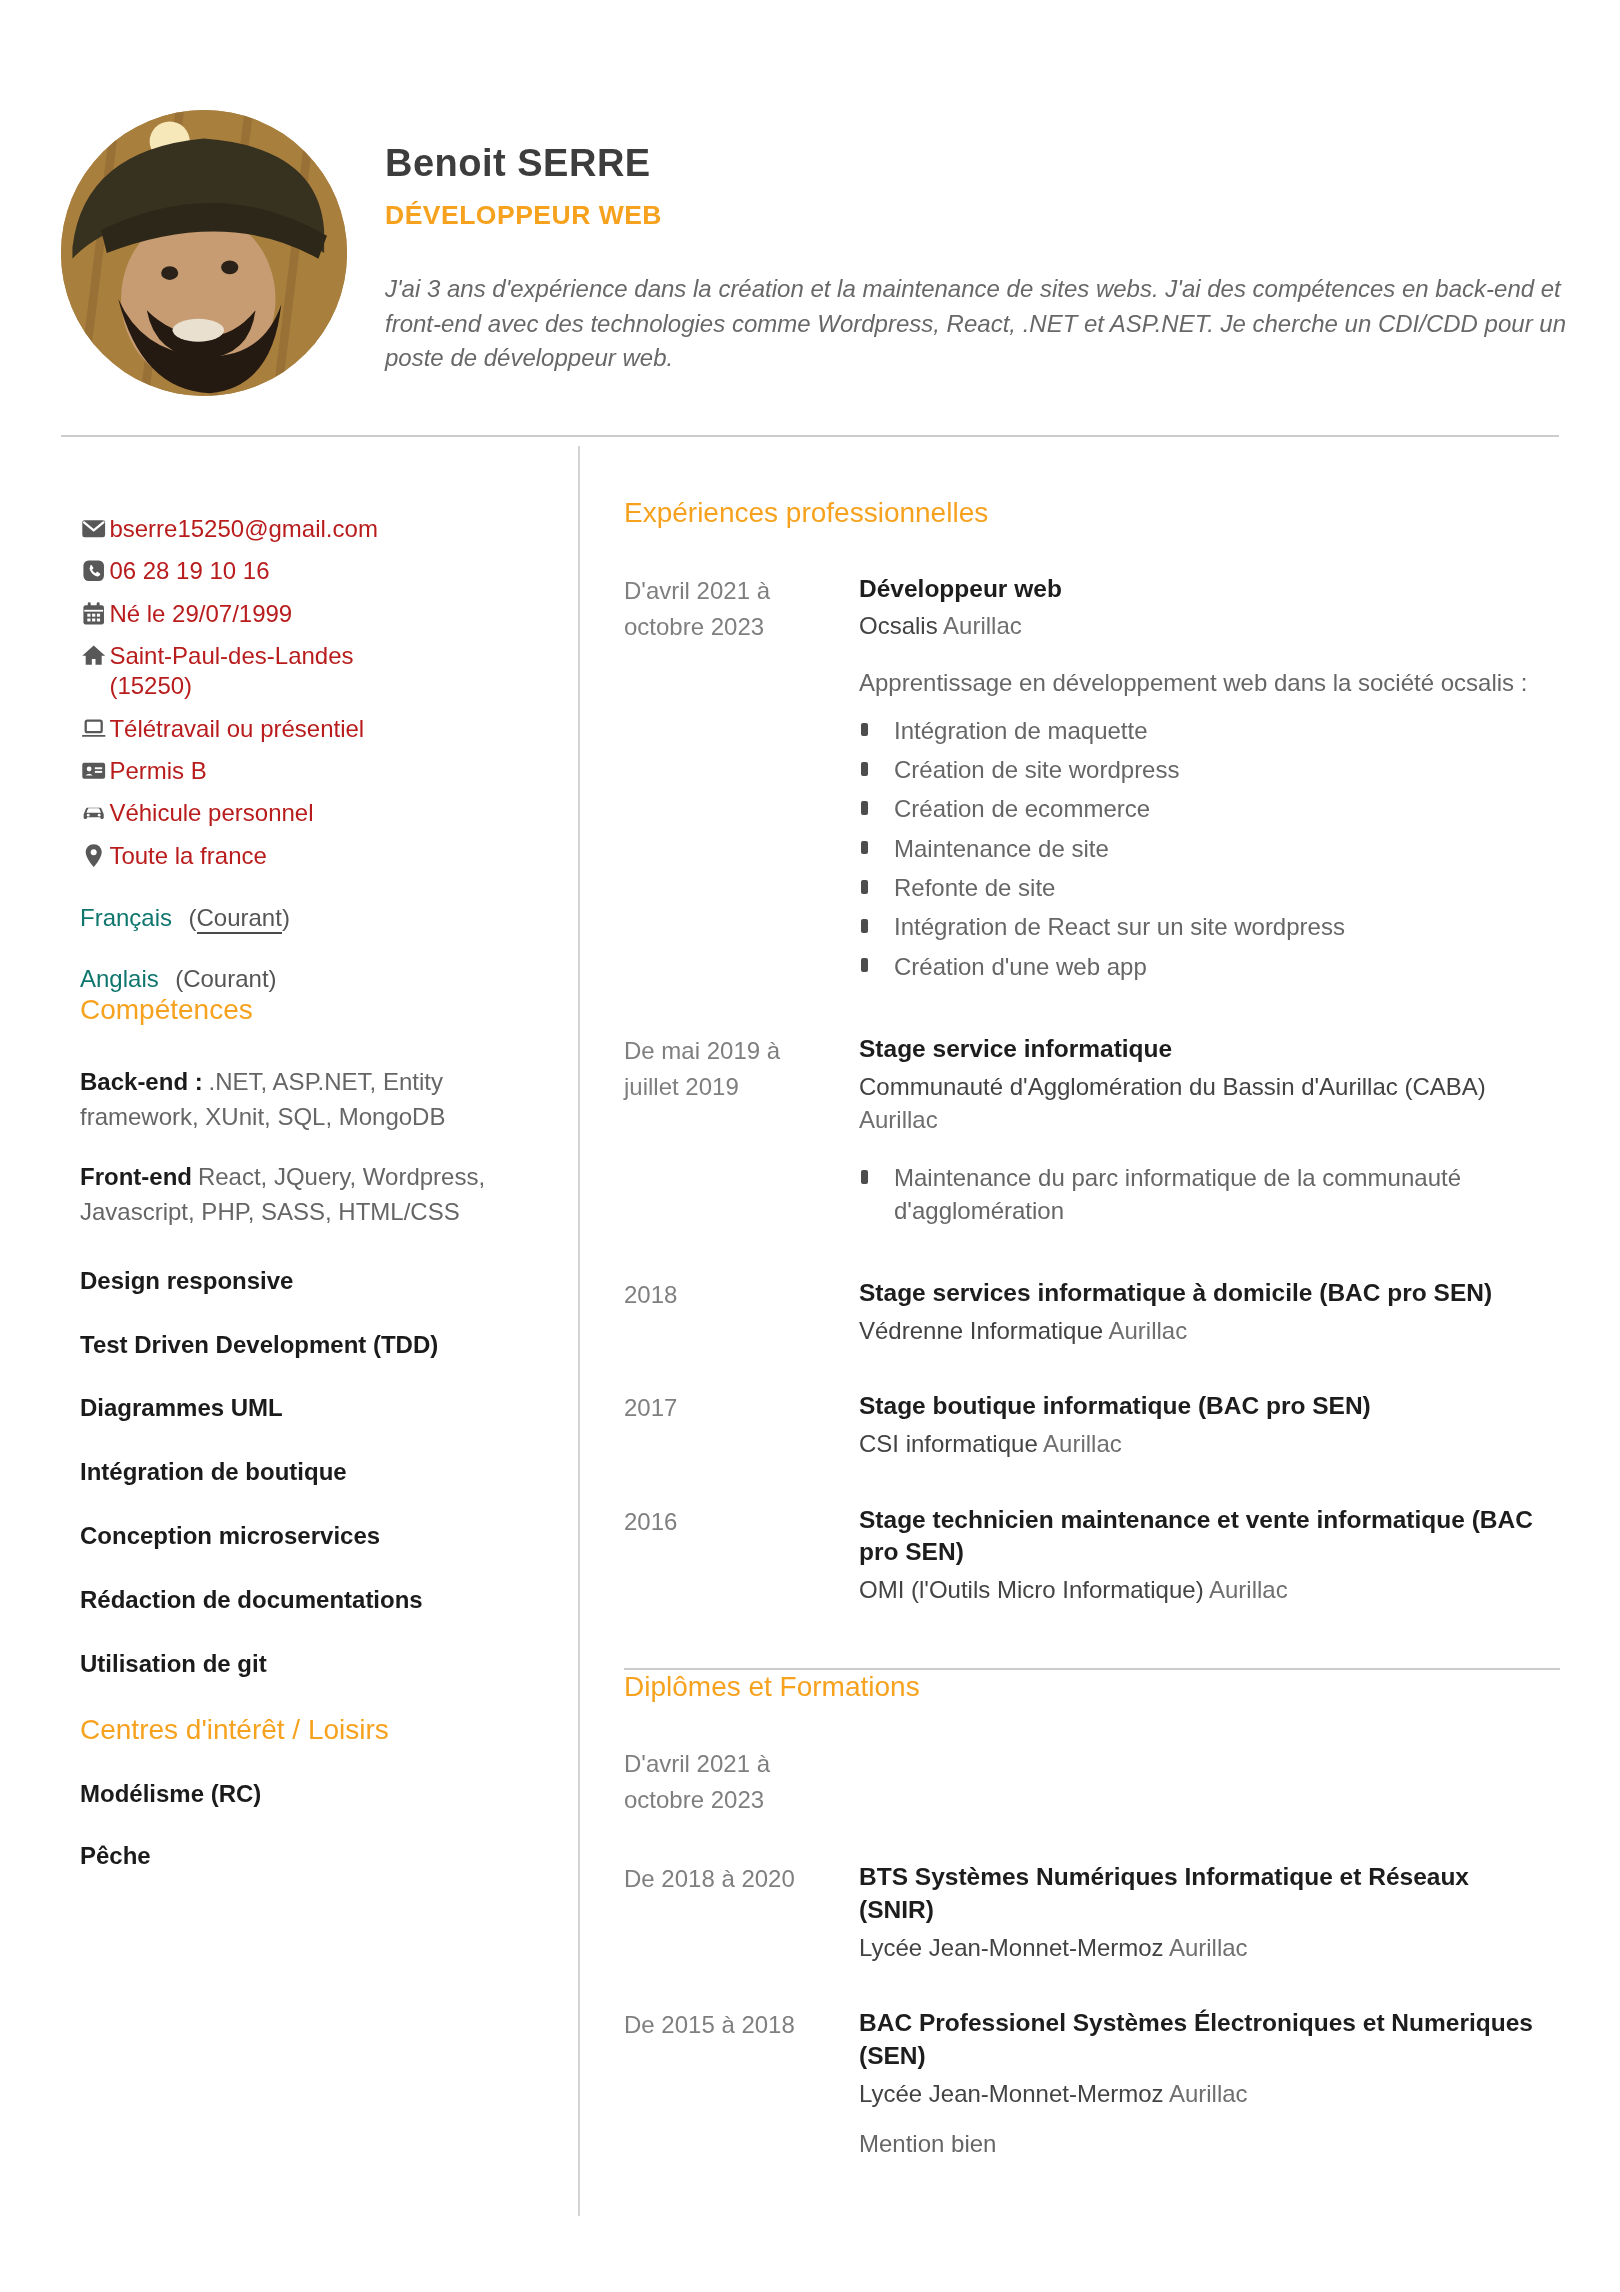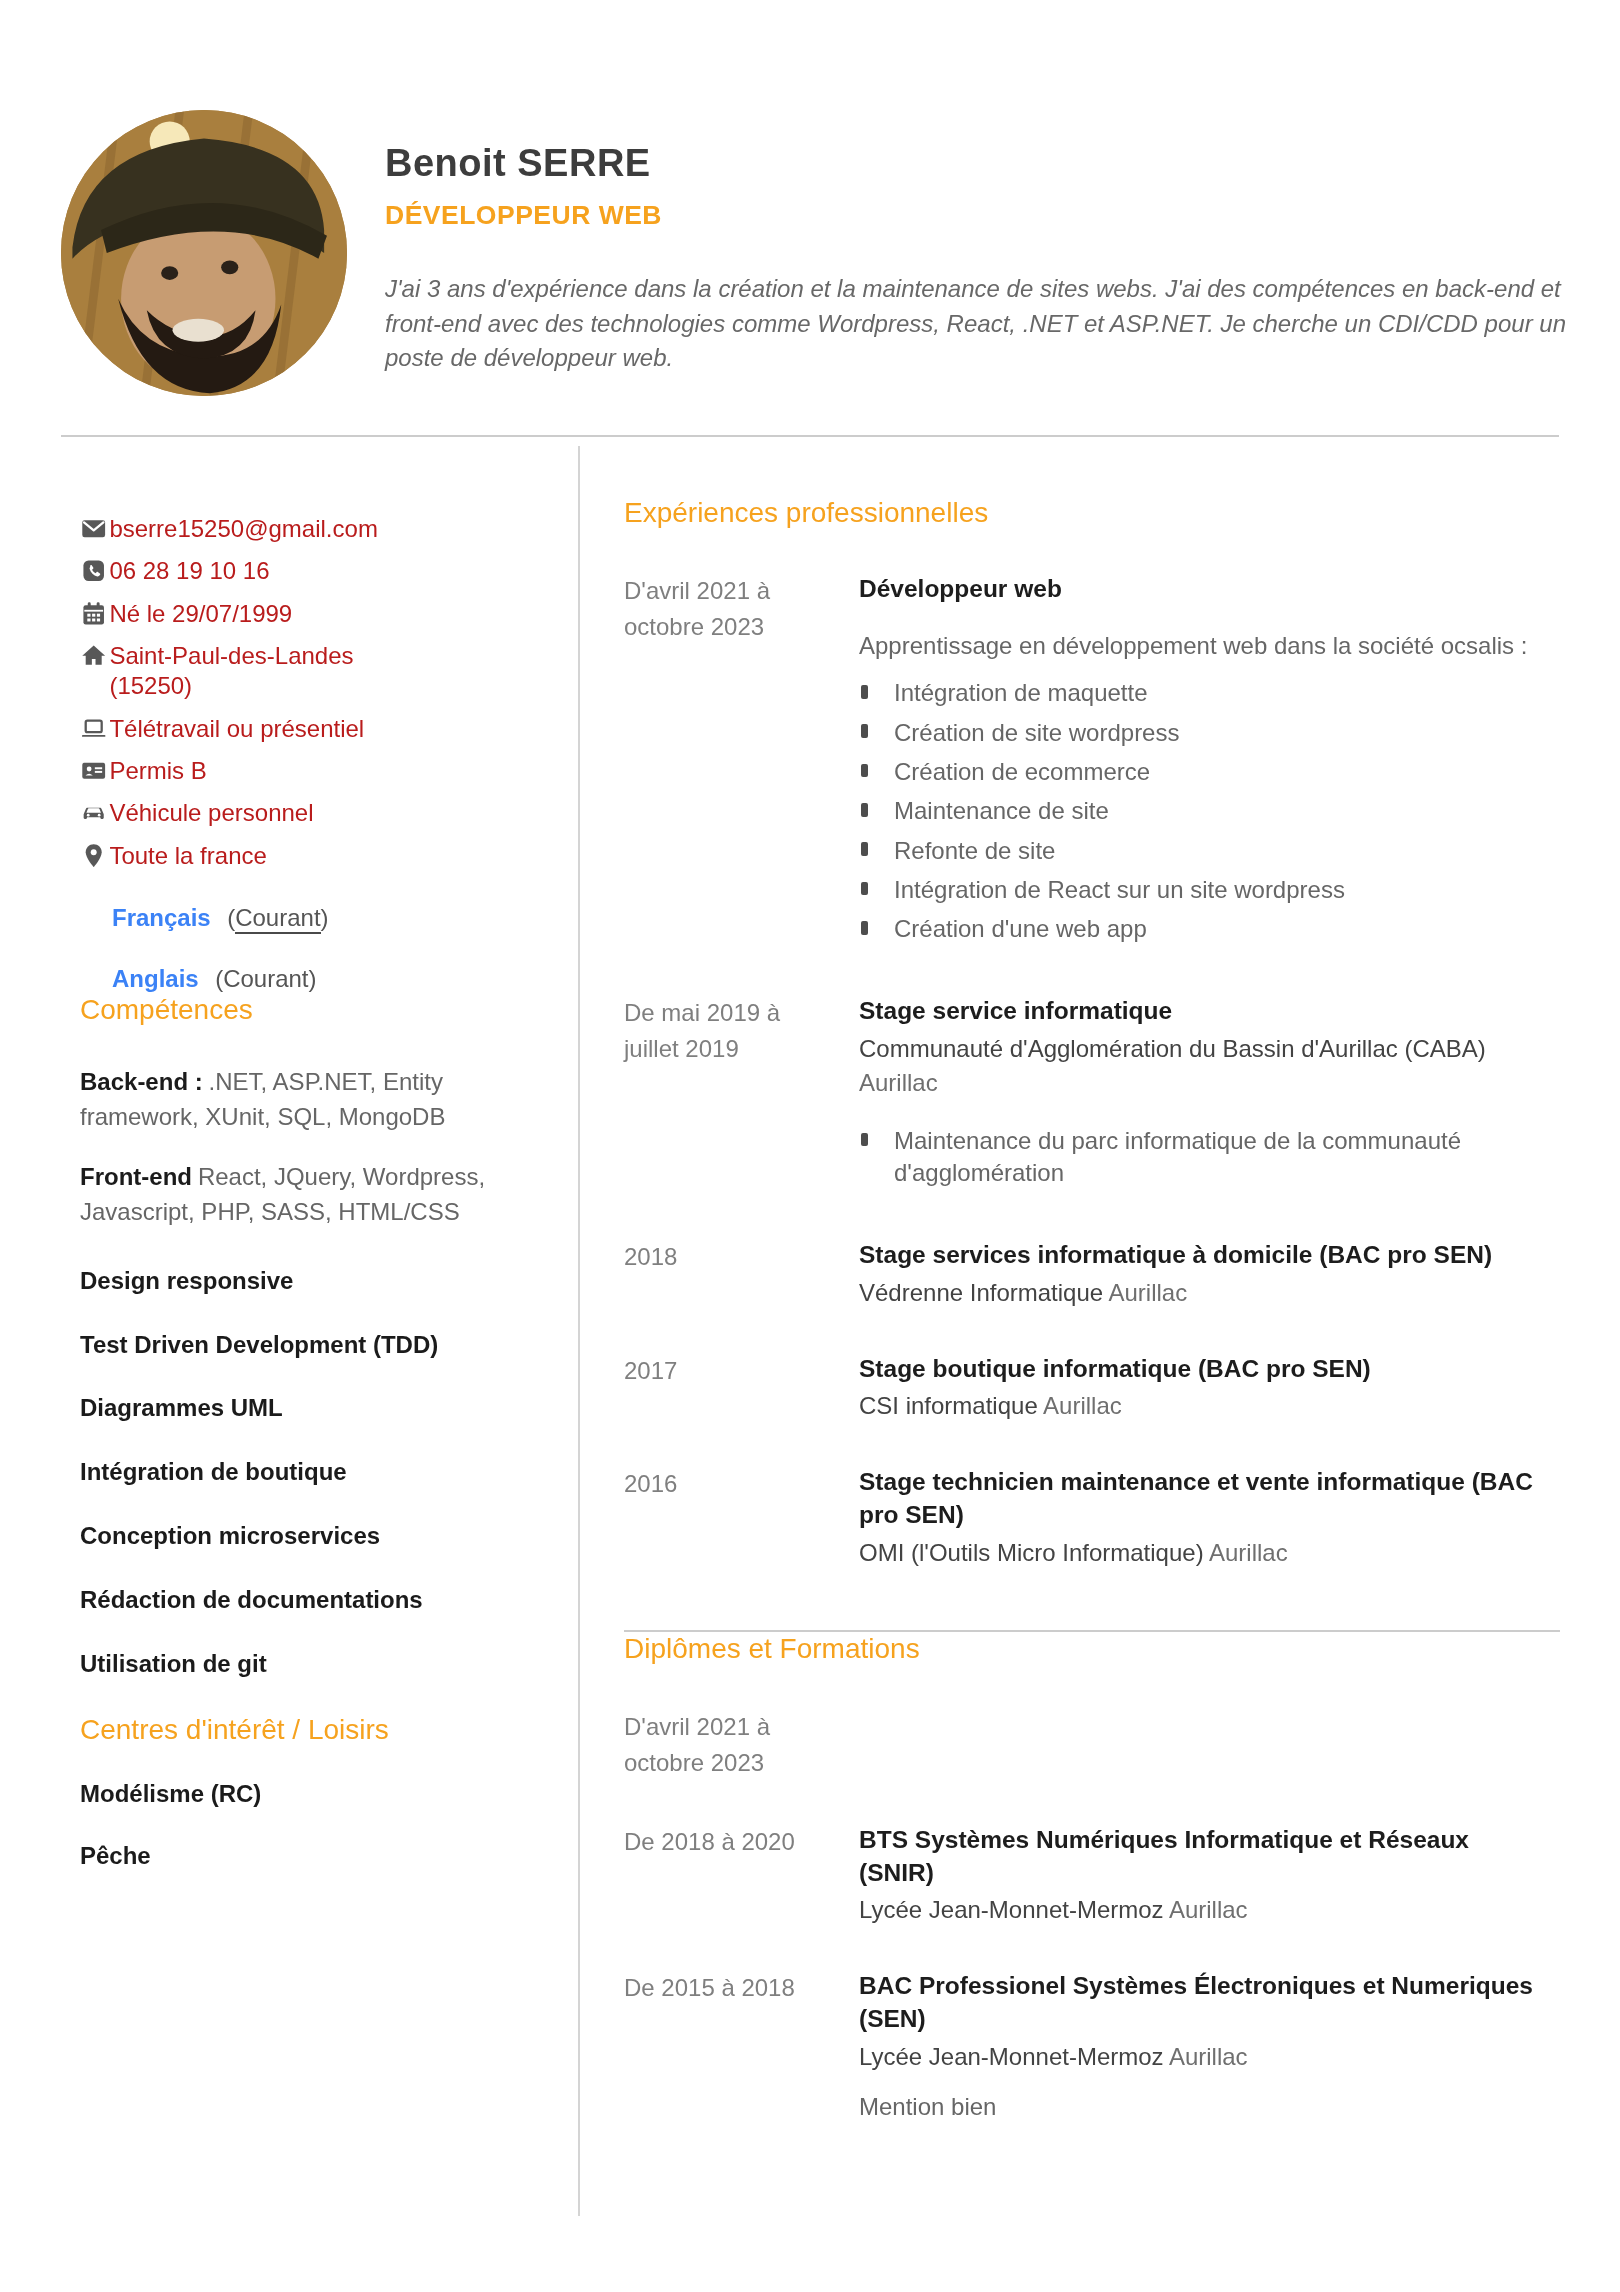--- a/index.html
+++ b/index.html
@@ -23,21 +23,21 @@
   .contact-list{list-style:none;margin:0;padding:0;}
   .contact-list li{display:flex;align-items:flex-start;gap:2px;margin-bottom:12.7px;
                    font-size:24px;line-height:1.24;color:#b91c1c;}
   .contact-list .txt{max-width:323px;}
   .cicon{width:27.4px;height:27.4px;flex:none;margin-top:1px;}
   .cicon svg{width:27.4px;height:27.4px;fill:#585858;display:block;}
 
   h2.section{font-size:28px;color:var(--accent,#f6a21e);font-weight:400;margin:0;line-height:1.2;}
   .sec-langues{margin-top:53px;}
   .lang-item{margin-top:33px;font-size:24px;color:#555;}
-  .lang-item b{color:#3b82f6;font-weight:700;margin-right:9.8px;margin-left:32px;}
+  .lang-item b{color:#0f766e;font-weight:400;margin-right:9.8px;}
   .lvl-underline{border-bottom:2px solid #4a4a4a;padding-bottom:1px;}
 
   .sec-competences{margin-top:57px;}
   .skill-group{margin:0;font-size:24px;line-height:1.45;color:#666;}
   .skill-group b{color:#1b1b1b;margin-right:5.9px;}
   .sg-first{margin-top:39px;}
   .sg-next{margin-top:25.5px;}
   .skill-list{list-style:none;margin:37px 0 0;padding:0;}
   .skill-list li{font-size:24px;font-weight:700;color:#1b1b1b;margin-bottom:35px;line-height:1.2;}
 
@@ -220,20 +220,24 @@
     <div class="interest-item">Pêche</div>
   </aside>
 
   <main class="right-col">
     <h2 class="section">Expériences professionnelles</h2>
 
     <div class="entry">
       <div class="entry-date">D'avril 2021 à octobre 2023</div>
       <div class="entry-body">
         <div class="entry-title">Développeur web</div>
+        <div class="entry-company">
+          <span class="company">Ocsalis</span>
+          <span class="loc">Aurillac</span>
+        </div>
         <p class="entry-desc">Apprentissage en développement web dans la société ocsalis :</p>
         <ul class="entry-bullets">
           <li>Intégration de maquette</li>
           <li>Création de site wordpress</li>
           <li>Création de ecommerce</li>
           <li>Maintenance de site</li>
           <li>Refonte de site</li>
           <li>Intégration de React sur un site wordpress</li>
           <li>Création d'une web app</li>
         </ul>

